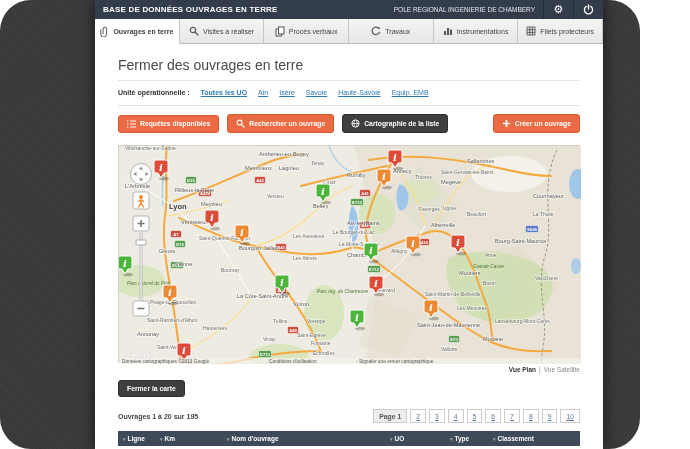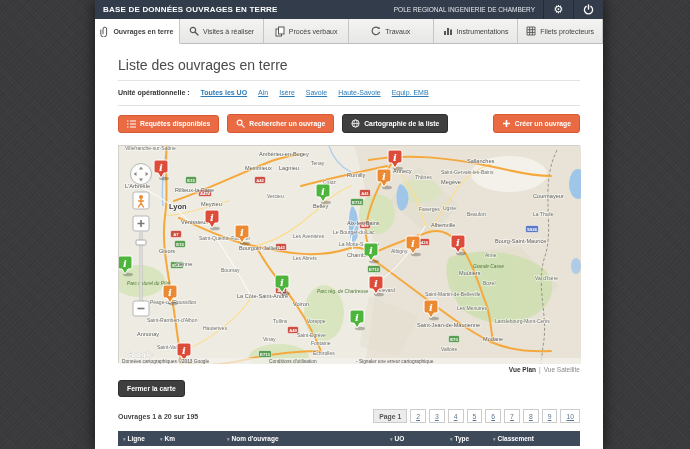--- a/index.html
+++ b/index.html
@@ -1,21 +1,22 @@
 <!DOCTYPE html>
 <html><head>
 <meta charset="utf-8">
 <style>
   * { margin:0; padding:0; box-sizing:border-box; }
   body { font-family:"Liberation Sans", sans-serif; }
   .desktop{
-    width:690px;height:449px;overflow:hidden;position:relative;
+    width:640px;height:449px;overflow:hidden;position:relative;
     background:#3a3a3c;
     background-image:repeating-linear-gradient(45deg, rgba(255,255,255,.025) 0 1px, transparent 1px 3px),
                      repeating-linear-gradient(-45deg, rgba(0,0,0,.05) 0 1px, transparent 1px 4px);
+    border-radius:31px;
   }
   .window{
     position:absolute;left:95px;top:0;width:508px;height:449px;background:#fff;
     box-shadow:0 0 14px rgba(0,0,0,.65);overflow:hidden;
   }
   
   .topbar{height:19px;background:#323c4b;display:flex;align-items:center;padding-left:8px;}
   .app-title{color:#fff;font-size:8px;font-weight:bold;letter-spacing:.2px;}
   .topbar .spacer{flex:1;}
   .org-title{color:#e8eaee;font-size:6.5px;margin-right:8px;}
@@ -128,21 +129,21 @@
       </div>
       <div class="tab">
         <svg width="10" height="10" viewBox="0 0 10 10">
           <path d="M1 1h8v8H1z M1 3.7h8 M1 6.4h8 M3.7 1v8 M6.4 1v8" fill="none" stroke="#555" stroke-width=".9"></path>
         </svg>
         <span>Filets protecteurs</span>
       </div>
     </div>
 
     <div class="content">
-      <h1>Liste des ouvrages en terre</h1>
+      <h1>Fermer des ouvrages en terre</h1>
       <div class="rule"></div>
 
       <div class="uo-row">
         <span class="uo-label">Unité opérationnelle :</span>
         <span class="uo-link first">Toutes les UO</span>
         <span class="uo-link">Ain</span>
         <span class="uo-link">Isère</span>
         <span class="uo-link">Savoie</span>
         <span class="uo-link">Haute-Savoie</span>
         <span class="uo-link">Equip. EMB</span>

